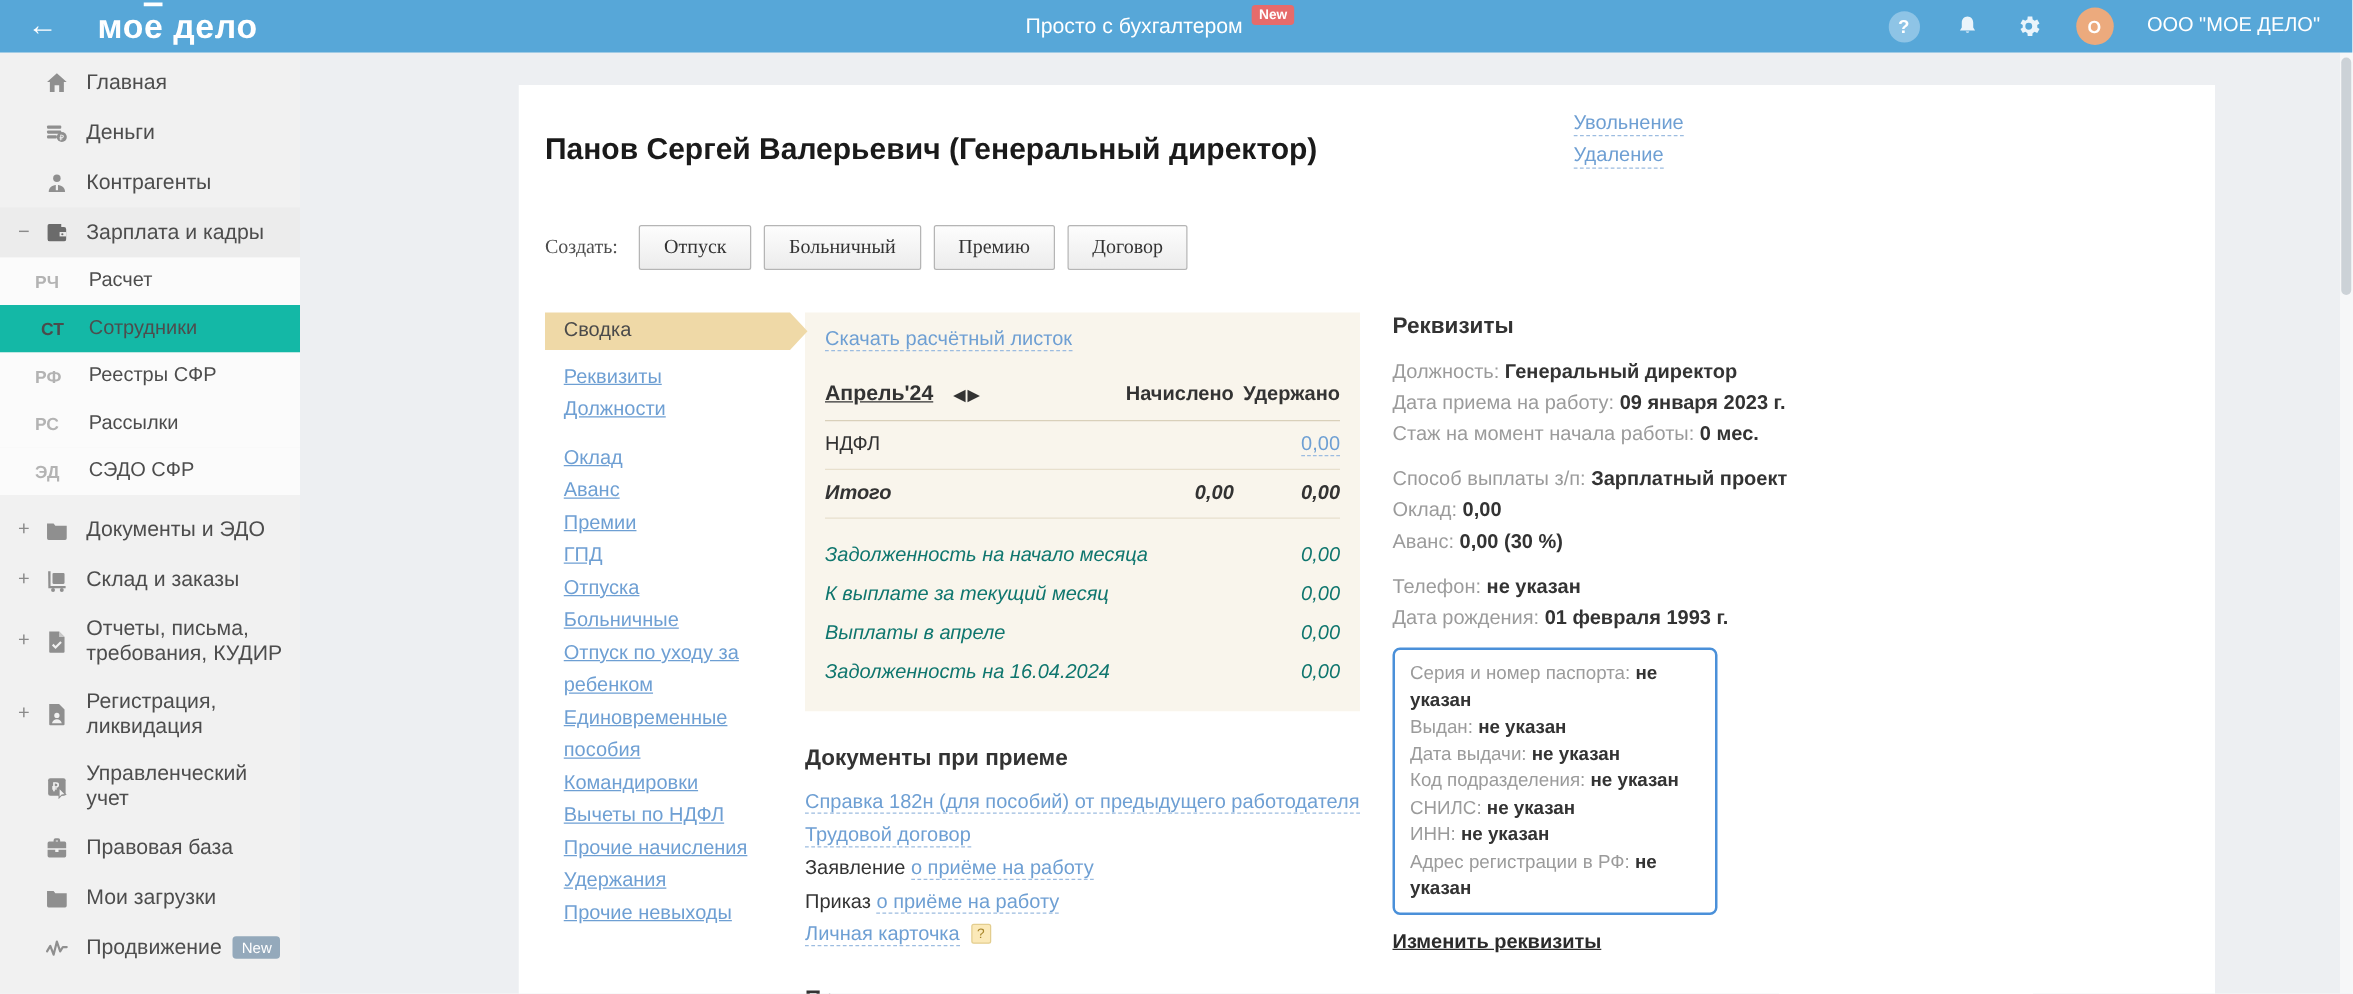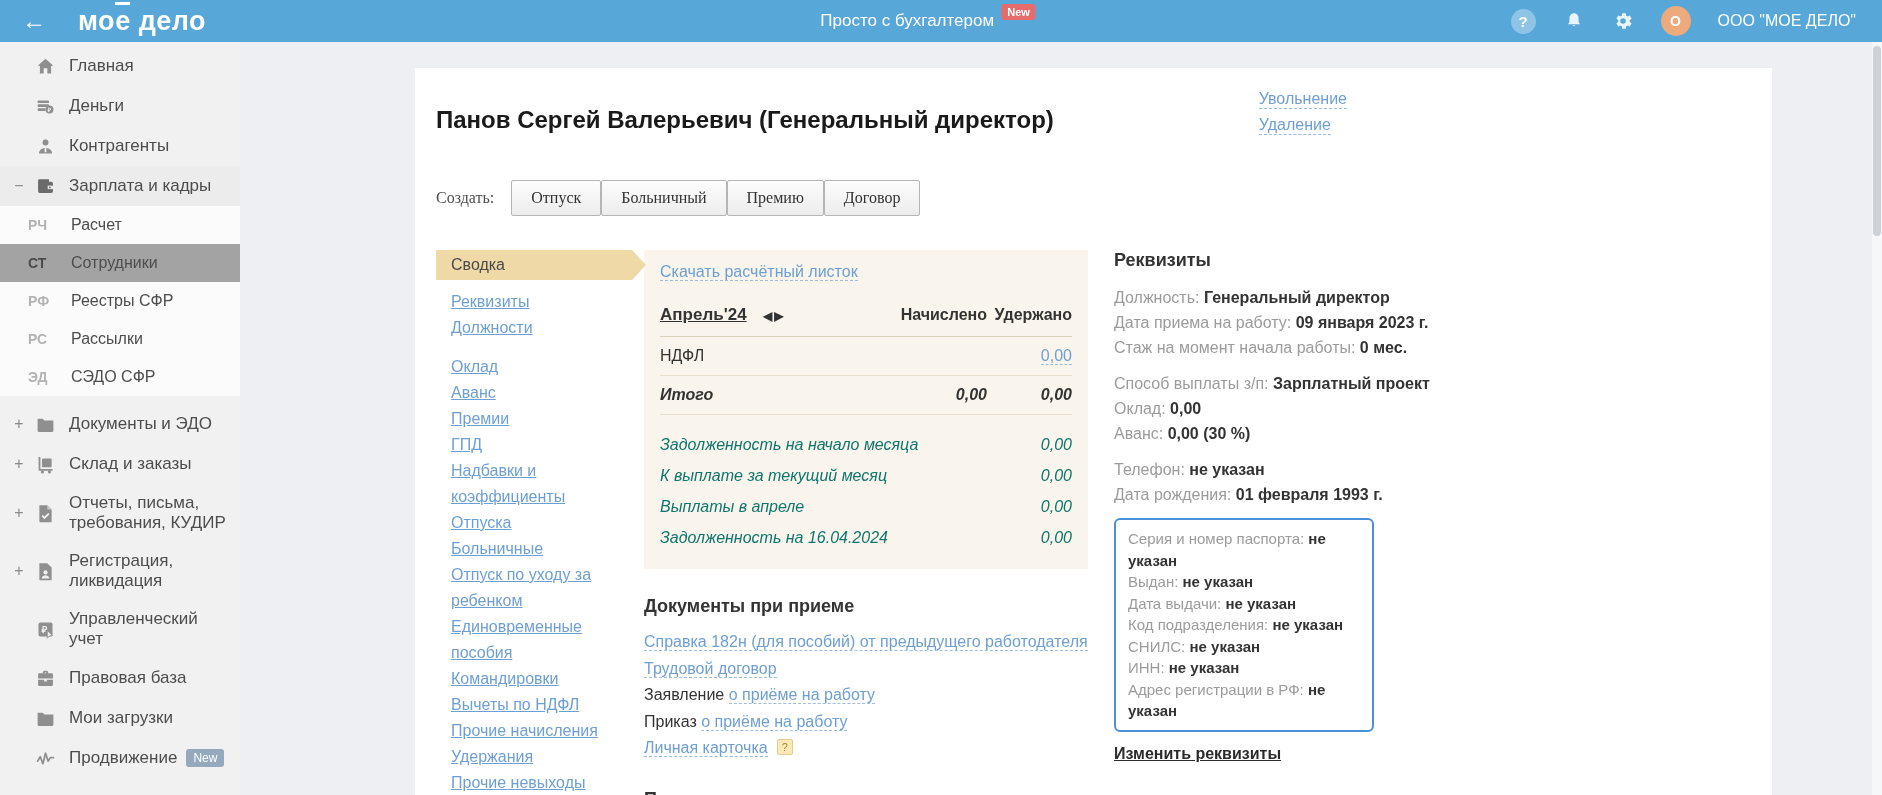--- a/index.html
+++ b/index.html
@@ -25,34 +25,34 @@
   .sidebar { position:absolute; top:42px; left:0; bottom:0; width:240px; background:#f1f1f1; padding-top:4px; }
   .side-item { display:flex; align-items:center; padding:9px 8px 9px 10px; color:#4d4d4d; font-size:17px; cursor:pointer; }
   .side-item .sign { width:18px; text-align:center; color:#8a8a8a; font-size:16px; flex:none; }
   .side-item .icon { width:22px; height:22px; margin:0 13px 0 6px; flex:none; display:flex; align-items:center; justify-content:center; }
   .side-item .icon svg { width:21px; height:21px; fill:#8f8f8f; }
   .side-item.group { background:#ececec; }
   .side-item.group .icon svg { fill:#6b6b6b; }
   .side-item .lbl { line-height:20px; }
   .sub-item { display:flex; align-items:center; padding:10px 8px 10px 28px; background:#fbfbfb; color:#4d4d4d; font-size:16px; cursor:pointer; }
   .sub-item .code { width:28px; margin-right:15px; color:#b3b3b3; font-weight:bold; font-size:14px; flex:none; }
-  .sub-item.active { background:#a3a3a3; }
+  .sub-item.active { background:#14b8a6;text-align:center; }
   .sub-item.active .code { color:#4b4b4b; }
   .gap-top { margin-top:8px; }
   .new-badge { background:#94a9bb; color:#fff; font-size:12px; padding:2px 7px; border-radius:3px; margin-left:9px; }
 
   
   .card { position:absolute; left:415px; top:68px; width:1357px; bottom:0; background:#fff; padding:38px 0 0 21px; }
   .page-title { font-size:24px; font-weight:bold; color:#1a1a1a; }
   .top-links { position:absolute; top:22px; right:425px; display:flex; flex-direction:column; gap:7px; }
   .top-links a { color:#6e9fd3; font-size:16px; text-decoration:none; border-bottom:1px dashed #9cbce0; align-self:flex-start; }
 
   .create-row { margin-top:46px; display:flex; align-items:center;font-family:Liberation Serif, serif; }
   .create-label { color:#4d4d4d; margin-right:17px; }
-  .btn { background:linear-gradient(#fdfdfd,#ececec); border:1px solid #b5b5b5; border-radius:2px; font-family:inherit; font-size:16px; color:#333; padding:8px 19px; cursor:pointer; }
+  .btn { background:linear-gradient(#fdfdfd,#ececec); border:1px solid #b5b5b5; border-radius:2px; font-family:inherit; font-size:16px; color:#333; padding:8px 19px; margin-right:10px; cursor:pointer; }
 
   .cols { display:flex; margin-top:34px; }
 
   
   .menu-col { width:196px; margin-right:12px; flex:none; }
   .tab-active { position:relative; background:#efd9a7; height:30px; line-height:30px; padding-left:15px; color:#4a4a4a; font-size:16px; cursor:pointer; }
   .tab-active::after { content:""; position:absolute; right:-14px; top:0; border-left:14px solid #efd9a7; border-top:15px solid transparent; border-bottom:15px solid transparent; }
   .menu-list { list-style:none; margin-top:9px; padding-left:15px; }
   .menu-list li { line-height:26px; }
   .menu-list li.sp { margin-top:13px; }
@@ -298,21 +298,20 @@
 
     <div class="menu-col">
       <div class="tab-active">Сводка</div>
       <ul class="menu-list">
         <li><a>Реквизиты</a></li>
         <li><a>Должности</a></li>
         <li class="sp"><a>Оклад</a></li>
         <li><a>Аванс</a></li>
         <li><a>Премии</a></li>
         <li><a>ГПД</a></li>
-        <li><a>Надбавки и коэффициенты</a></li>
         <li><a>Отпуска</a></li>
         <li><a>Больничные</a></li>
         <li><a>Отпуск по уходу за ребенком</a></li>
         <li><a>Единовременные пособия</a></li>
         <li><a>Командировки</a></li>
         <li><a>Вычеты по НДФЛ</a></li>
         <li><a>Прочие начисления</a></li>
         <li><a>Удержания</a></li>
         <li><a>Прочие невыходы</a></li>
 

